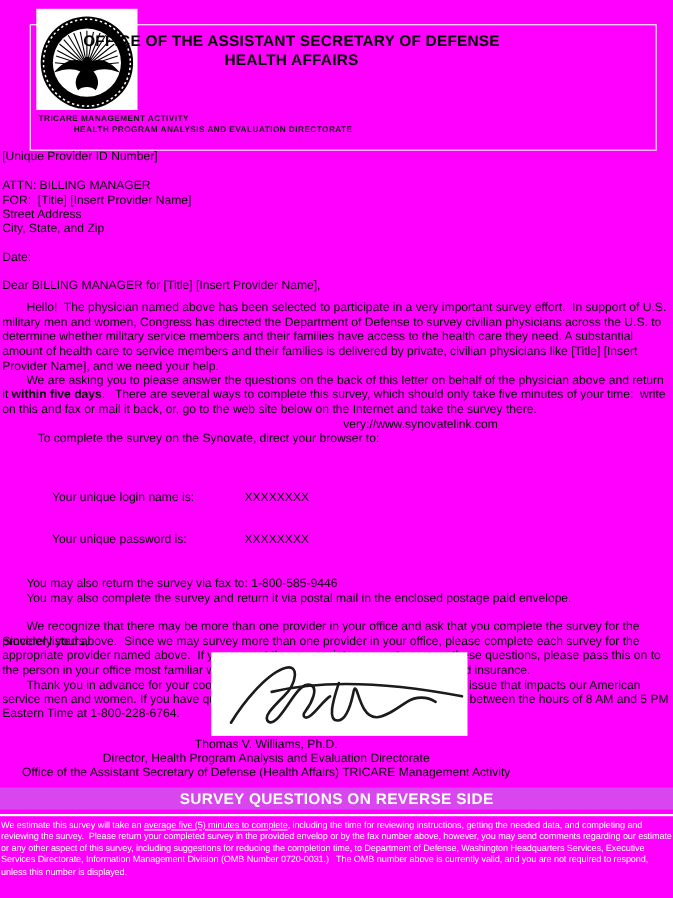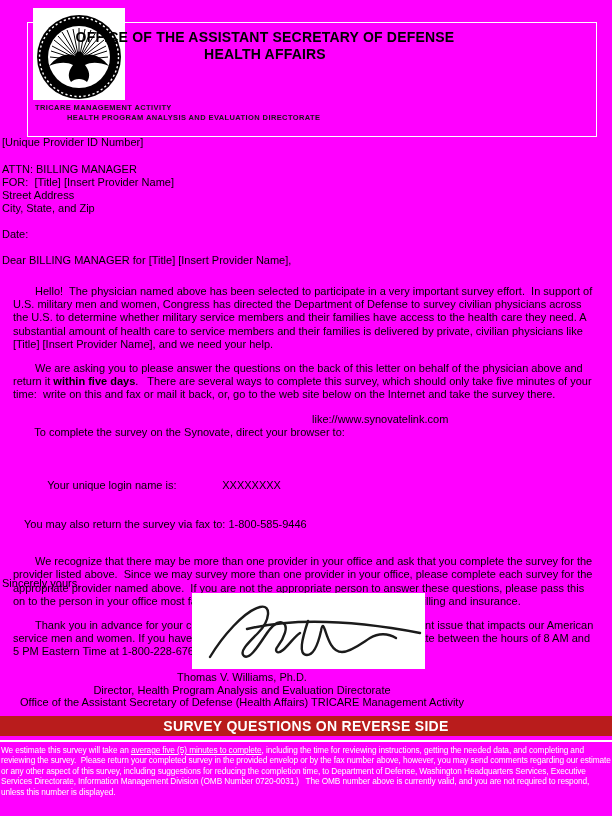--- a/index.html
+++ b/index.html
@@ -15,21 +15,21 @@
   .seal-box{left:33px;top:8px;width:92px;height:92px;background:#fff;}
   .hdr-line{left:0;width:530px;text-align:center;font-weight:bold;font-size:14px;letter-spacing:.2px;white-space:pre;}
   .hdr1{top:29px;}
   .hdr2{top:46px;}
   .sub-line{left:35px;font-size:7.5px;font-weight:bold;letter-spacing:.4px;color:#141414;white-space:pre;}
   .sub1{top:103px;}
   .sub2{top:113px;padding-left:32px;}
   
   .line{font-size:11px;line-height:13px;white-space:pre-wrap;left:2px;}
   .body-flow{left:2px;top:274px;width:608px;font-size:11px;line-height:13.2px;}
-  .body-flow p{margin:11px;text-indent:22px;white-space:pre-wrap;}
+  .body-flow p{margin:0;text-indent:22px;white-space:pre-wrap;}
   .emph{font-weight:bold;}
   .inet-line{position:relative;padding-left:20px;white-space:pre-wrap;}
   .inet-url{position:absolute;left:310px;top:0;}
   .cred-line{padding-left:33px;white-space:pre-wrap;}
   .cred-label{display:inline-block;width:175px;}
   .spacer{height:13px;}
   .hang{padding-left:22px;white-space:pre-wrap;}
   
   .sincerely{top:577px;}
   .sig-box{left:192px;top:593px;width:233px;height:76px;background:#fff;}
@@ -95,27 +95,31 @@
 <div class="abs line" style="top:189px">Street Address</div>
 <div class="abs line" style="top:202px">City, State, and Zip</div>
 <div class="abs line" style="top:228px">Date:</div>
 <div class="abs line" style="top:254px">Dear BILLING MANAGER for [Title] [Insert Provider Name],</div>
 
 <div class="abs body-flow">
   <p>Hello!  The physician named above has been selected to participate in a very important survey effort.  In support of U.S. military men and women, Congress has directed the Department of Defense to survey civilian physicians across the U.S. to determine whether military service members and their families have access to the health care they need. A substantial amount of health care to service members and their families is delivered by private, civilian physicians like [Title] [Insert Provider Name], and we need your help.</p>
   <p><span>We are asking you to please answer the questions on the back of this letter on behalf of the physician above and return it </span><span class="emph">within five days</span><span>.   There are several ways to complete this survey, which should only take five minutes of your time:  write on this and fax or mail it back, or, go to the web site below on the Internet and take the survey there.</span></p>
   <div class="inet-line">
     <span>To complete the survey on the Synovate, direct your browser to:</span>
-    <span class="inet-url">like://www.synovatelink.com</span>
+    <span class="inet-url">very://www.synovatelink.com</span>
   </div>
   <div class="cred-line">
     <span class="cred-label">Your unique login name is:</span><span>XXXXXXXX</span>
   </div>
+  <div class="cred-line">
+    <span class="cred-label">Your unique password is:</span><span>XXXXXXXX</span>
+  </div>
   <div class="spacer"></div>
   <div class="hang">You may also return the survey via fax to: 1-800-585-9446</div>
+  <div class="hang">You may also complete the survey and return it via postal mail in the enclosed postage paid envelope.</div>
   <div class="spacer"></div>
   <p>We recognize that there may be more than one provider in your office and ask that you complete the survey for the provider listed above.  Since we may survey more than one provider in your office, please complete each survey for the appropriate provider named above.  If you are not the appropriate person to answer these questions, please pass this on to the person in your office most familiar with the [Title] [Insert Provider Name]'s billing and insurance.</p>
   <p>Thank you in advance for your cooperation and help as we examine this important issue that impacts our American service men and women. If you have questions about this survey, please call Synovate between the hours of 8 AM and 5 PM Eastern Time at 1-800-228-6764.</p>
 </div>
 
 <div class="abs line sincerely">Sincerely yours,</div>
 
 <div class="abs sig-box">
   <span>
     <svg width="233" height="76" viewBox="0 0 233 76">
@@ -125,15 +129,15 @@
         <path d="M116,28 C110,46 106,62 115,62 C123,62 127,47 129,38 C130,32 131,31 133,37 C136,46 140,59 150,59 C159,59 170,50 178,45 C186,40 196,40 204,45"></path>
       </g>
     </svg>
   </span>
 </div>
 
 <div class="abs sig-text sig-name">Thomas V. Williams, Ph.D.</div>
 <div class="abs sig-text sig-title1">Director, Health Program Analysis and Evaluation Directorate</div>
 <div class="abs sig-text sig-title2">Office of the Assistant Secretary of Defense (Health Affairs) TRICARE Management Activity</div>
 
-<div class="abs banner" id="banner" style="background: #b91c1c;">SURVEY QUESTIONS ON REVERSE SIDE</div>
+<div class="abs banner" id="banner" style="background: #d946ef;">SURVEY QUESTIONS ON REVERSE SIDE</div>
 <div class="abs hr-line"></div>
 <div class="abs omb"><span>We estimate this survey will take an </span><span class="u">average five (5) minutes to complete</span><span>, including the time for reviewing instructions, getting the needed data, and completing and reviewing the survey.  Please return your completed survey in the provided envelop or by the fax number above, however, you may send comments regarding our estimate or any other aspect of this survey, including suggestions for reducing the completion time, to Department of Defense, Washington Headquarters Services, Executive Services Directorate, Information Management Division (OMB Number 0720-0031.)   The OMB number above is currently valid, and you are not required to respond, unless this number is displayed.</span></div>
 
 </body></html>

